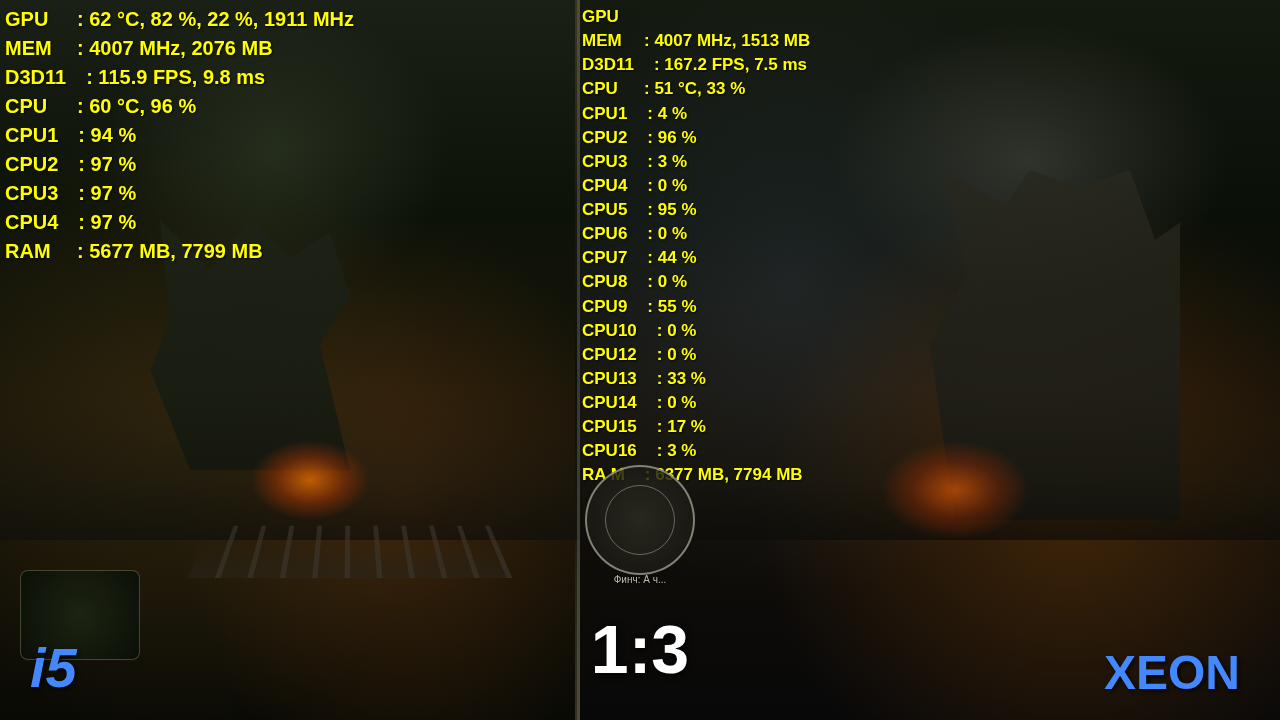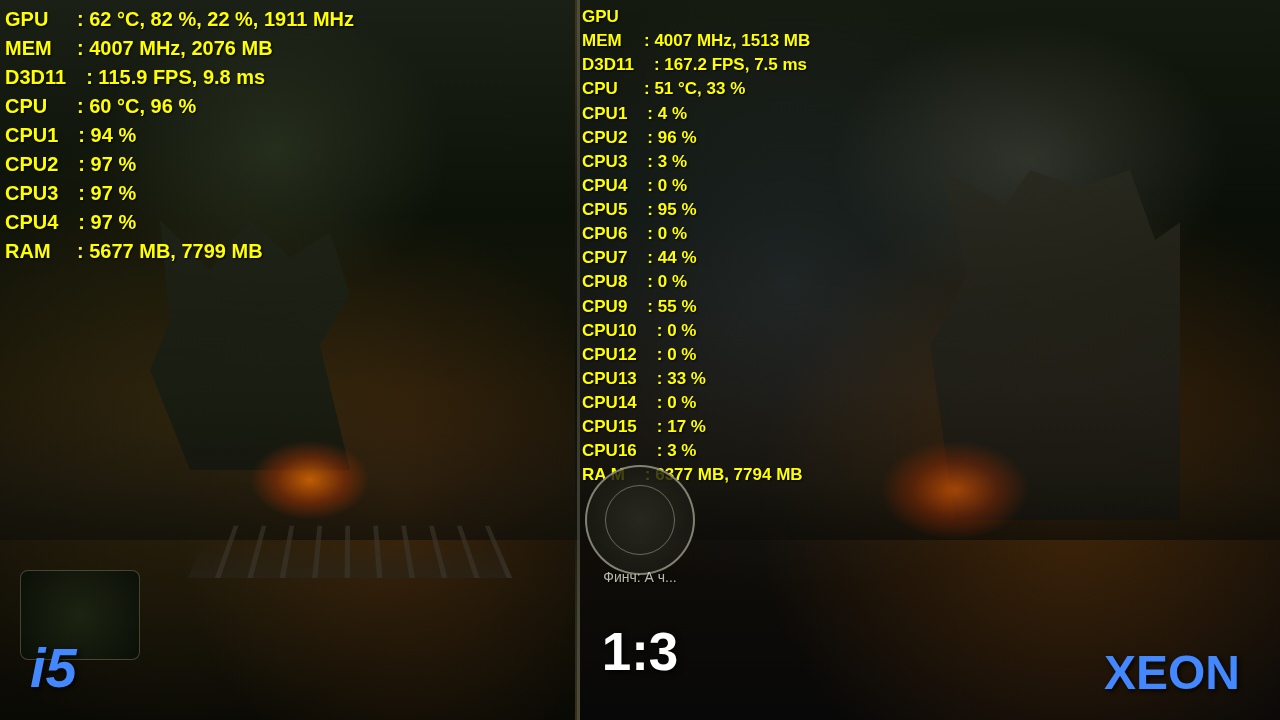--- a/index.html
+++ b/index.html
@@ -187,25 +187,25 @@
       right: 40px;
       color: #4488ff;
       font-size: 48px;
       font-weight: 900;
       font-family: 'Arial Black', Arial, sans-serif;
       text-shadow: 2px 2px 4px rgba(0,0,0,0.8);
     }
 
     .label-score {
       position: absolute;
-      bottom: 38px;
+      bottom: 32px;
       left: 50%;
       transform: translateX(-50%);
       color: #ffffff;
-      font-size: 53px;
+      font-size: 68px;
       font-weight: 900;
       font-family: 'Arial Black', Arial, sans-serif;
       text-shadow: 2px 2px 6px rgba(0,0,0,0.9);
     }
 
     
     .compass {
       position: absolute;
       bottom: 145px;
       left: 50%;
@@ -227,21 +227,21 @@
       border: 1px solid rgba(180,180,160,0.5);
     }
 
     
     .subtitle {
       position: absolute;
       bottom: 135px;
       left: 50%;
       transform: translateX(-50%);
       color: rgba(220,220,200,0.85);
-      font-size: 14px;
+      font-size: 10px;
       font-family: Arial, sans-serif;
       white-space: nowrap;
       text-shadow: 1px 1px 2px rgba(0,0,0,0.9);
     }
 
     
     .minimap-left {
       position: absolute;
       bottom: 60px;
       left: 20px;

